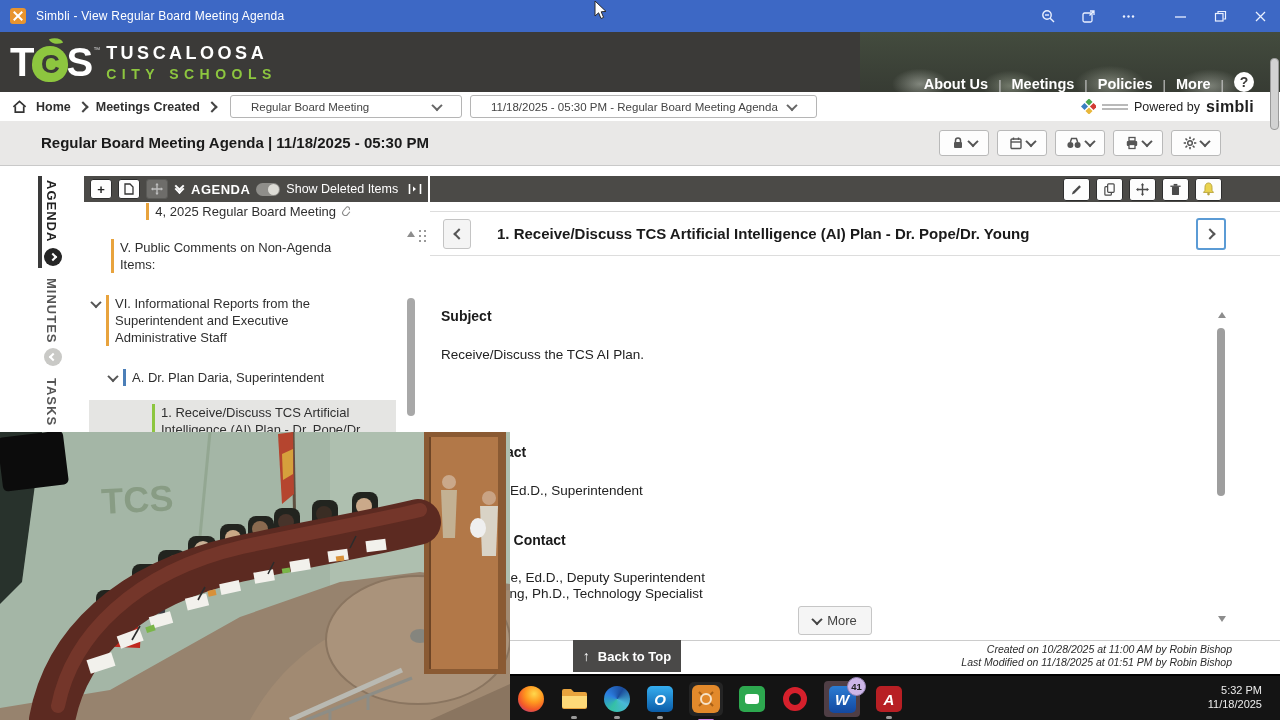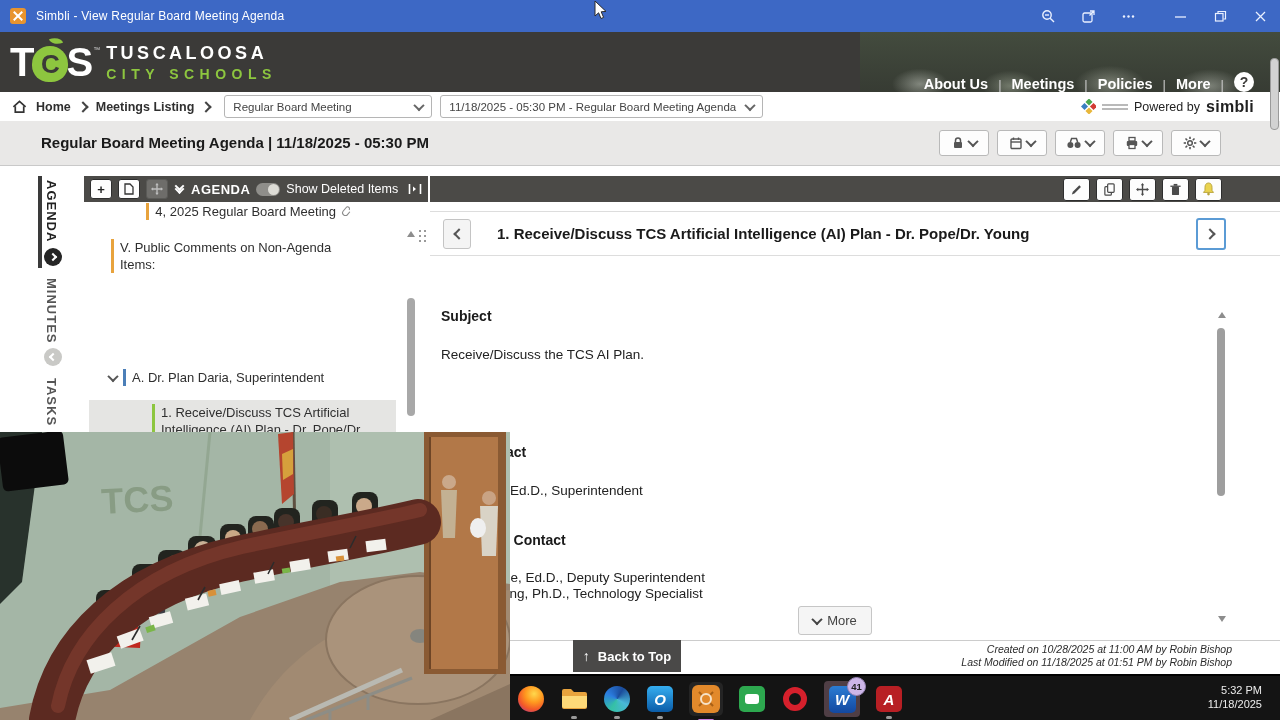--- a/index.html
+++ b/index.html
@@ -49,21 +49,21 @@
   .logo .n2{color:#8dc63f;font-size:14px;letter-spacing:5.5px;font-weight:bold;margin-top:2px;}
   .mainnav{position:absolute;right:26px;top:0;height:60px;display:flex;align-items:flex-end;gap:10px;}
   .mainnav .nav-item{color:#fff;font-size:14.5px;font-weight:bold;}
   .mainnav .sep{color:#c9c9c9;font-size:13px;font-weight:normal;}
   .helpcircle{width:20px;height:20px;border-radius:50%;background:#fff;color:#3b3a38;display:flex;align-items:center;justify-content:center;font-weight:bold;font-size:14px;}
 
   
   .breadcrumb{position:absolute;left:0;top:92px;width:1280px;height:29px;background:#fff;border-bottom:1px solid #d8d8d8;display:flex;align-items:center;font-size:12.5px;color:#333;}
   .breadcrumb .bc-link{margin-left:9px;font-weight:bold;color:#2f2f2f;}
   .breadcrumb .bc-chv{margin-left:8px;color:#444;}
-  .bc-select{height:21px;border:1px solid #b5b5b5;border-radius:3px;background:#fff;display:flex;align-items:center;padding:0 8px;font-size:11.5px;color:#444;margin-left:14px;}
+  .bc-select{height:21px;border:1px solid #b5b5b5;border-radius:3px;background:#fff;display:flex;align-items:center;padding:0 20px;font-size:11.5px;color:#444;margin-left:14px;}
   .bc-select .chv{margin-left:auto;color:#666;}
   .bc-select.s1{width:190px;}
   .bc-select.s2{width:305px;margin-left:8px;}
   .powered{margin-left:auto;margin-right:26px;display:flex;align-items:center;gap:6px;}
   .powered .fineprint{display:flex;flex-direction:column;gap:2px;}
   .powered .fineprint i{display:block;width:26px;height:2px;background:#b9b9b9;}
   .powered .ptext{font-size:12.5px;color:#222;}
   .powered .brand{font-size:16px;font-weight:bold;color:#1f1f1f;letter-spacing:.3px;}
 
   
@@ -252,21 +252,21 @@
 
   <div class="breadcrumb">
     <span style="margin-left:12px;display:flex;">
       <svg width="15" height="15" viewBox="0 0 16 15">
           <path d="M1.5,8 L8,2 L14.5,8" fill="none" stroke="#333" stroke-width="1.8"></path>
           <path d="M3.5,7.2 V13.5 H12.5 V7.2" fill="none" stroke="#333" stroke-width="1.8"></path>
         </svg>
     </span>
     <span class="bc-link">Home</span>
     <span class="bc-chv chv right"></span>
-    <span class="bc-link">Meetings Listing</span>
+    <span class="bc-link">Meetings Created</span>
     <span class="bc-chv chv right"></span>
     <span class="bc-select s1">
       <span>Regular Board Meeting</span>
       <span class="chv down"></span>
     </span>
     <span class="bc-select s2">
       <span>11/18/2025 - 05:30 PM - Regular Board Meeting Agenda</span>
       <span class="chv down"></span>
     </span>
     <span class="powered">
@@ -386,20 +386,25 @@
     <div class="ag-tree">
       <div class="treerow" style="left:27px;top:1px;width:240px;justify-content:flex-end;">
         <span class="bar orange"></span>
         <span><span>4, 2025 Regular Board Meeting</span><span class="clip-icon"><svg width="11" height="11" viewBox="0 0 12 12">
                 <path d="M8.5,3 a2,2 0 0 0 -4,0 v5 a3,3 0 0 0 6,0 V4" fill="none" stroke="#8a8a8a" stroke-width="1.2" transform="rotate(40 6 6)"></path>
               </svg></span></span>
       </div>
       <div class="treerow" style="left:27px;top:37px;width:232px;">
         <span class="bar orange"></span>
         <span>V. Public Comments on Non-Agenda Items:</span>
+      </div>
+      <div class="treerow" style="left:8px;top:93px;width:256px;">
+        <span class="rowchv chv down"></span>
+        <span class="bar orange"></span>
+        <span style="width:224px;">VI. Informational Reports from the Superintendent and Executive Administrative Staff</span>
       </div>
       <div class="treerow" style="left:25px;top:167px;width:270px;">
         <span class="rowchv chv down"></span>
         <span class="bar blue"></span>
         <span>A. Dr. Plan Daria, Superintendent</span>
       </div>
       <div class="treerow selected" style="left:5px;top:198px;width:307px;padding:4px 0 4px 0;">
         <span class="bar green" style="margin-left:63px;"></span>
         <span style="width:238px;">1. Receive/Discuss TCS Artificial Intelligence (AI) Plan - Dr. Pope/Dr.</span>
       </div>

